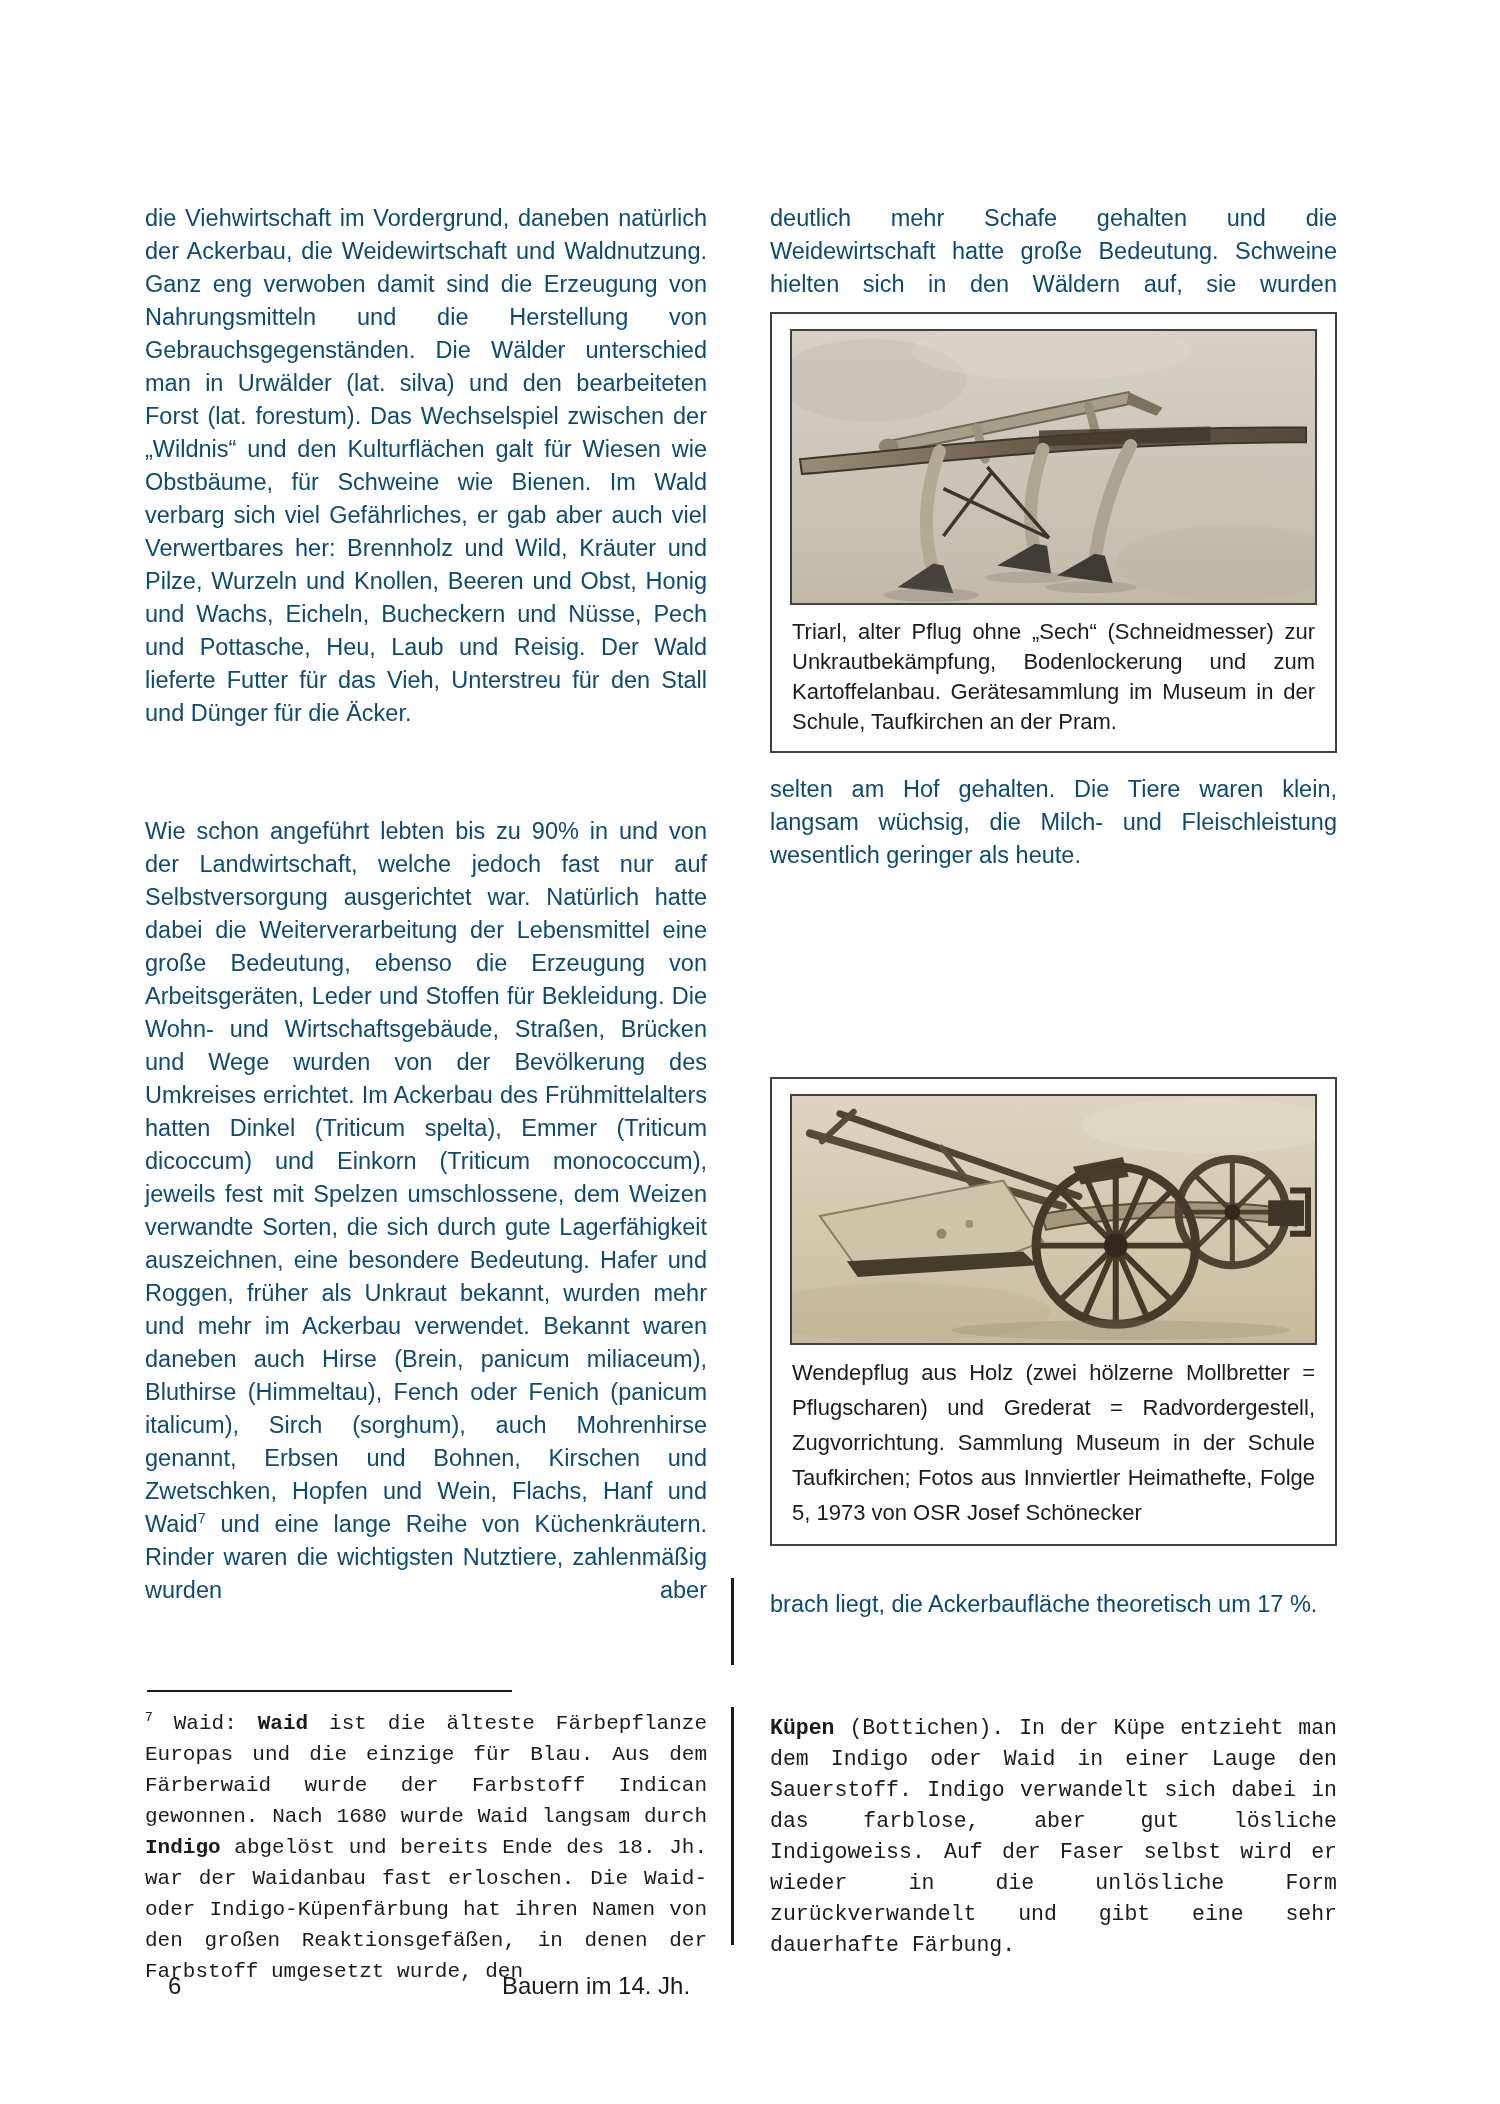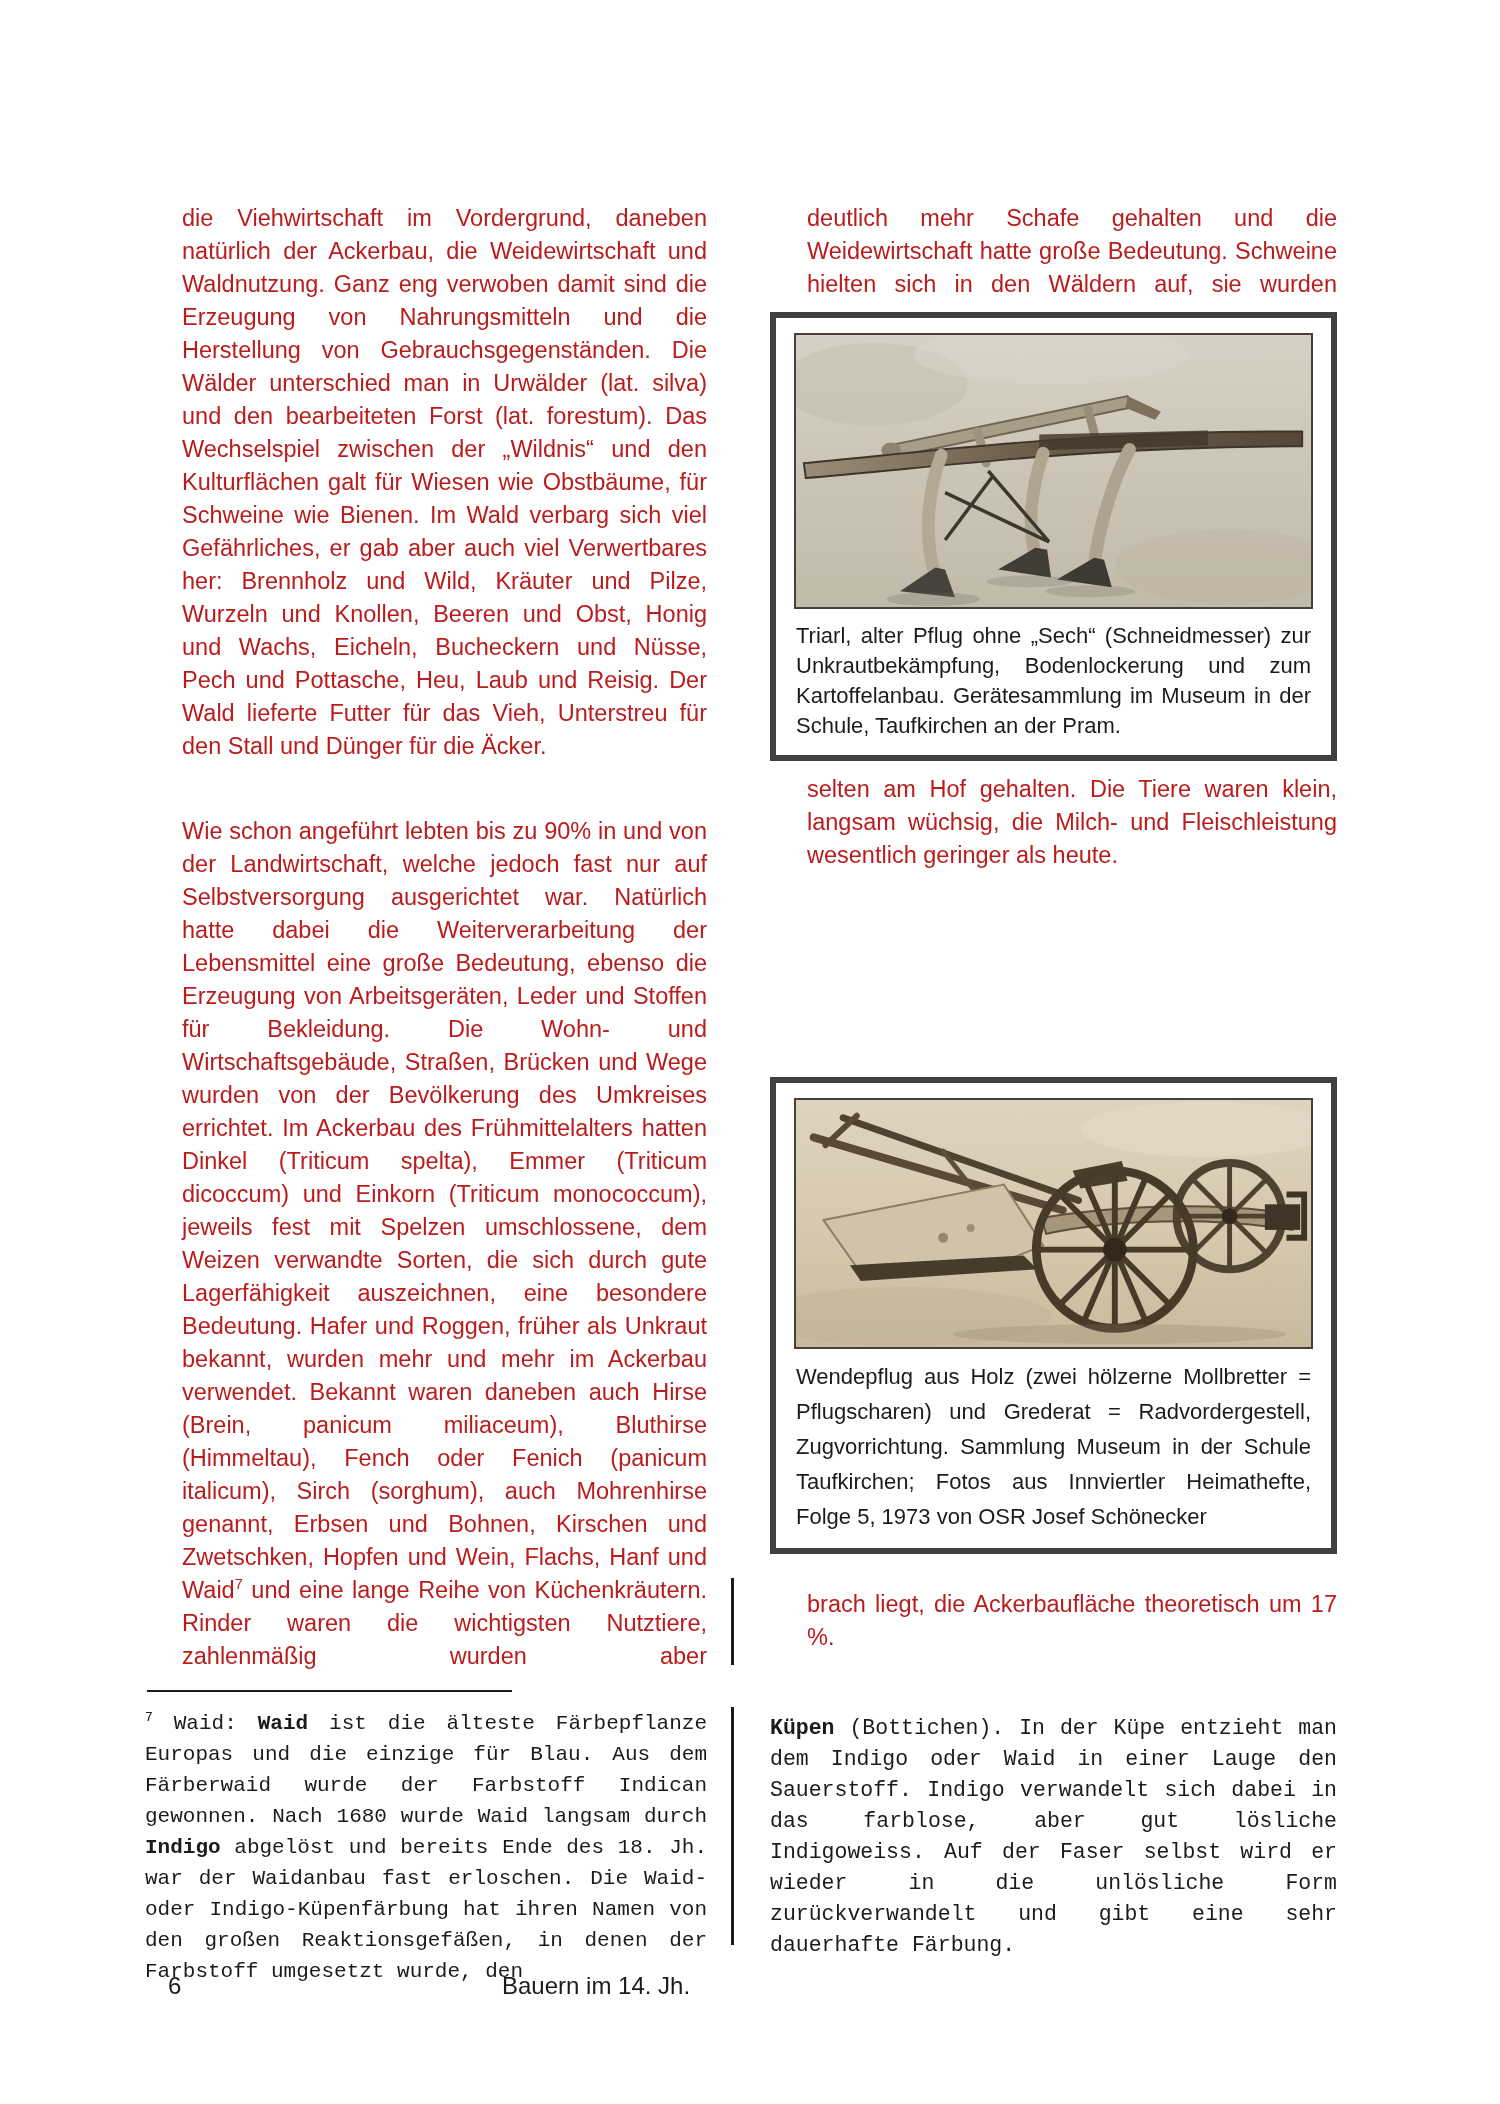--- a/index.html
+++ b/index.html
@@ -11,31 +11,30 @@
     overflow:hidden;
   }
   .page{position:relative;width:1500px;height:2104px;background:#fff;}
   .col{position:absolute;top:0;height:100%;}
   #colL{left:145px;width:562px;}
   #colR{left:770px;width:567px;}
   .blk{position:absolute;left:0;right:0;margin:0;}
   .body{
     font-size:23.5px;line-height:33px;
     text-align:justify;
-    color:#b91c1c;
-    margin-left:37px;
+    color:#0c4a6e;
   }
   .cont{text-align-last:justify;}
   .b{font-weight:700;}
   sup{font-size:0.62em;line-height:0;}
   
   .figbox{
     box-sizing:border-box;
     width:567px;
-    border:6px solid #404040;
+    border:2px solid #404040;
     background:#fff;
     padding:15px 18px 14px 18px;
   }
   .photo{
     box-sizing:border-box;
     width:100%;
     border:2px solid #45403a;
     line-height:0;
     background:#cdc6b8;
   }

